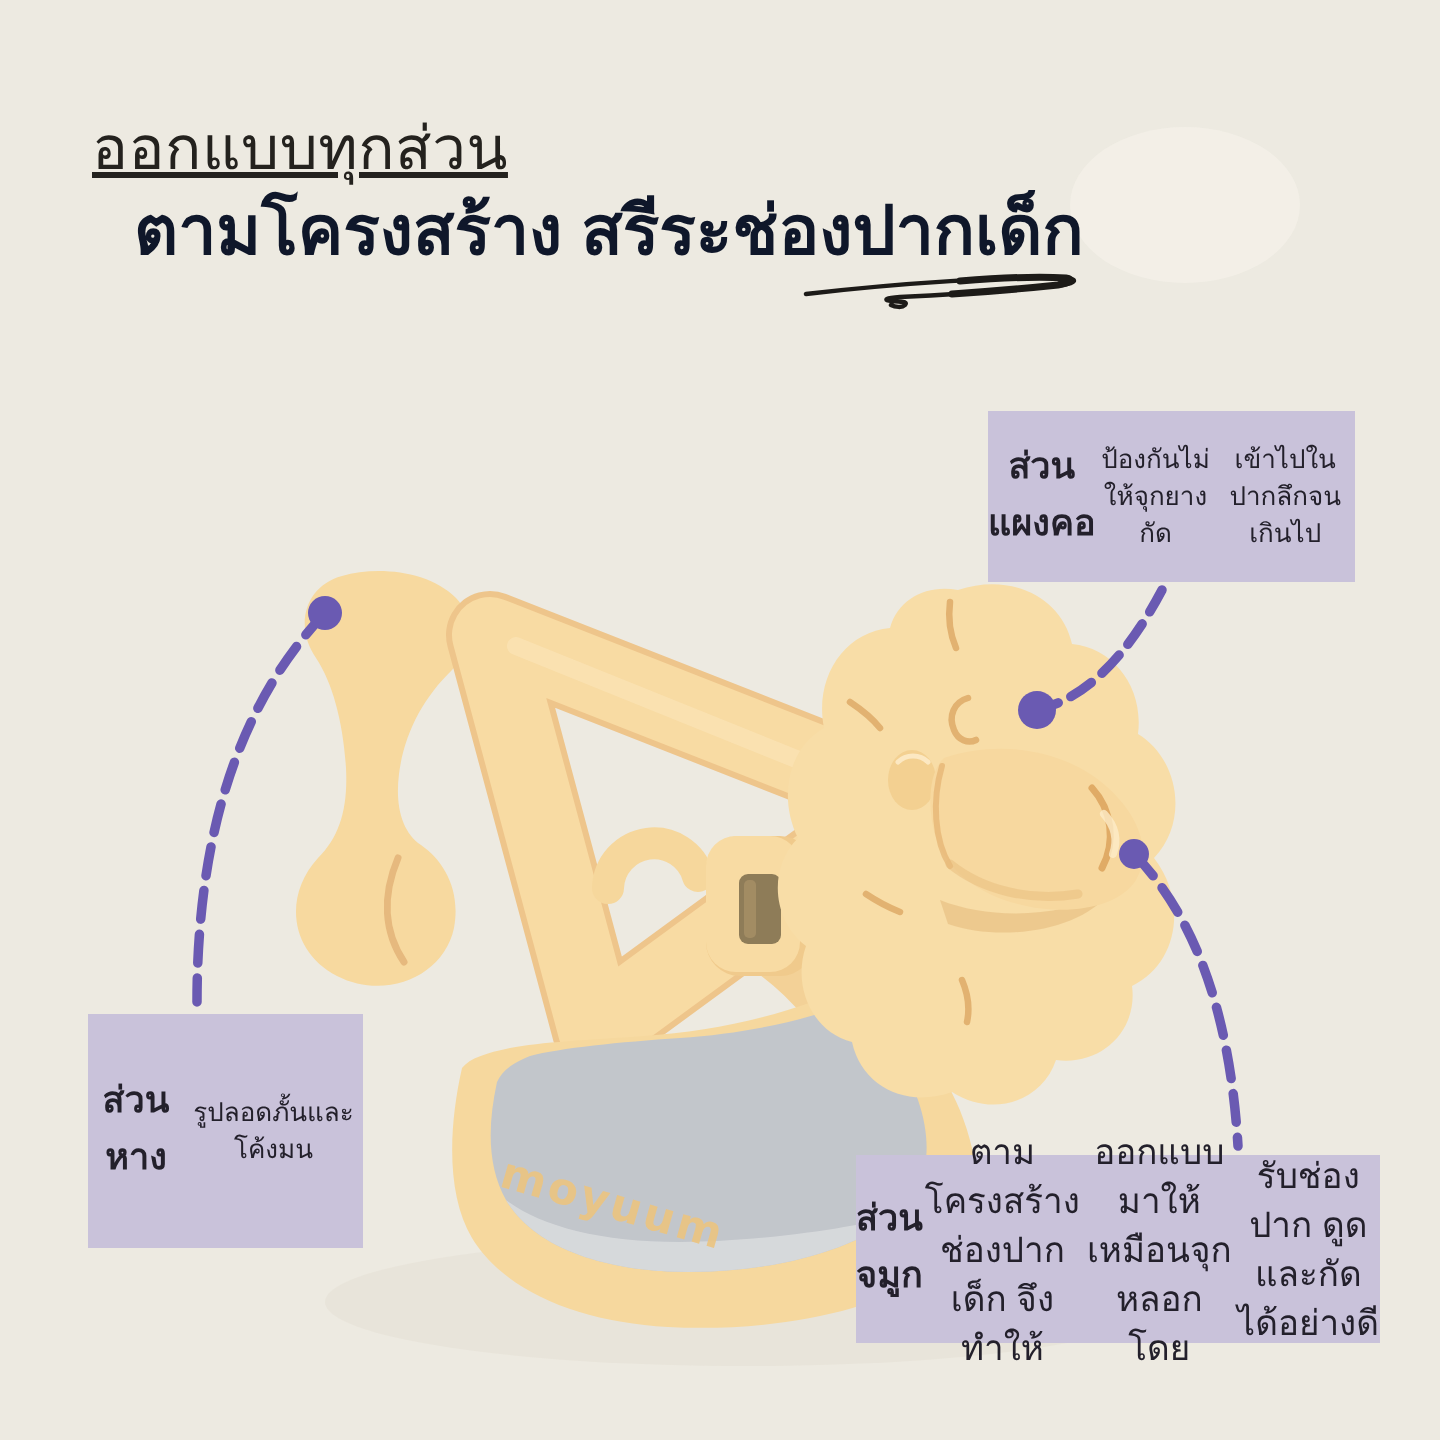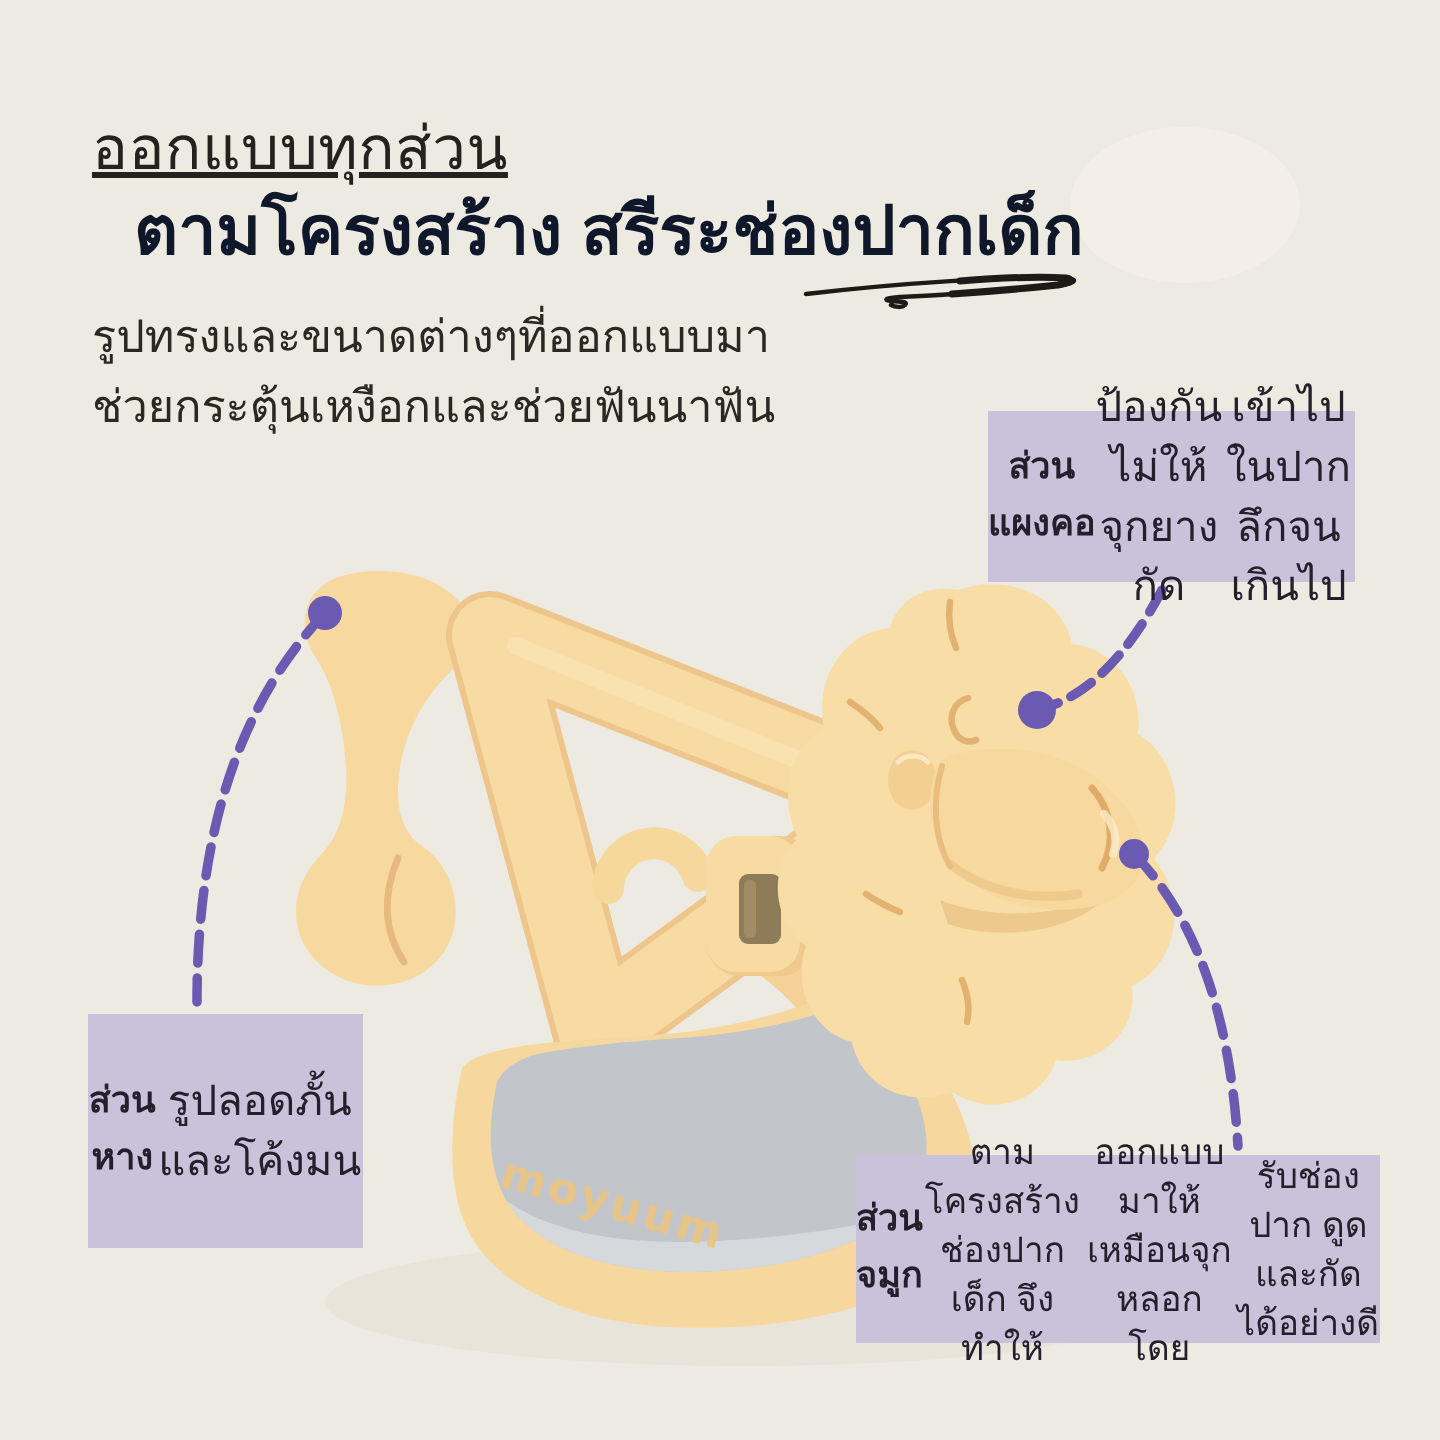--- a/index.html
+++ b/index.html
@@ -13,21 +13,21 @@
   .txt{position:absolute;z-index:2;}
   .h1{left:92px;top:100px;font-size:60px;font-weight:400;letter-spacing:.5px;color:#24221e;text-decoration:underline;}
   .h2{left:92px;top:176px;font-size:68px;font-weight:700;color:#0f172a;margin-left:42px;}
   .sub{left:92px;top:302px;font-size:45px;font-weight:400;line-height:1.55;color:#2a2823;}
   .note{
     position:absolute;z-index:2;background:#c9c2da;
     display:flex;flex-direction:row;justify-content:center;align-items:center;
     text-align:center;color:#23202b;
   }
   .note .title{font-weight:700;font-size:36px;margin-bottom:6px;}
-  .note .line{font-size:42px;line-height:1.42;}
+  .note .line{font-size:26px;line-height:1.42;}
   .note-neck{left:988px;top:411px;width:367px;height:171px;}
   .note-tail{left:88px;top:1014px;width:275px;height:234px;}
   .note-nose{left:856px;top:1155px;width:524px;height:188px;}
   .note-nose .line{font-size:35px;line-height:1.40;}
 </style>
 </head>
 <body>
 
 <div class="canvas">
 
@@ -119,24 +119,20 @@
     <g fill="#6a5ab2">
       <circle cx="325" cy="613" r="17"></circle>
       <circle cx="1037" cy="710" r="19"></circle>
       <circle cx="1134" cy="854" r="15"></circle>
     </g>
   </svg>
 
   <div class="txt h1">ออกแบบทุกส่วน</div>
   <div class="txt h2">ตามโครงสร้าง สรีระช่องปากเด็ก</div>
 
-  <div class="txt sub">
-    <div>รูปทรงและขนาดต่างๆที่ออกแบบมา</div>
-    <div>ช่วยกระตุ้นเหงือกและช่วยฟันนาฟัน</div>
-  </div>
 
   <div class="note note-neck">
     <div class="title">ส่วนแผงคอ</div>
     <div class="line">ป้องกันไม่ให้จุกยางกัด</div>
     <div class="line">เข้าไปในปากลึกจนเกินไป</div>
   </div>
 
   <div class="note note-tail">
     <div class="title">ส่วนหาง</div>
     <div class="line">รูปลอดภั้นและโค้งมน</div>

